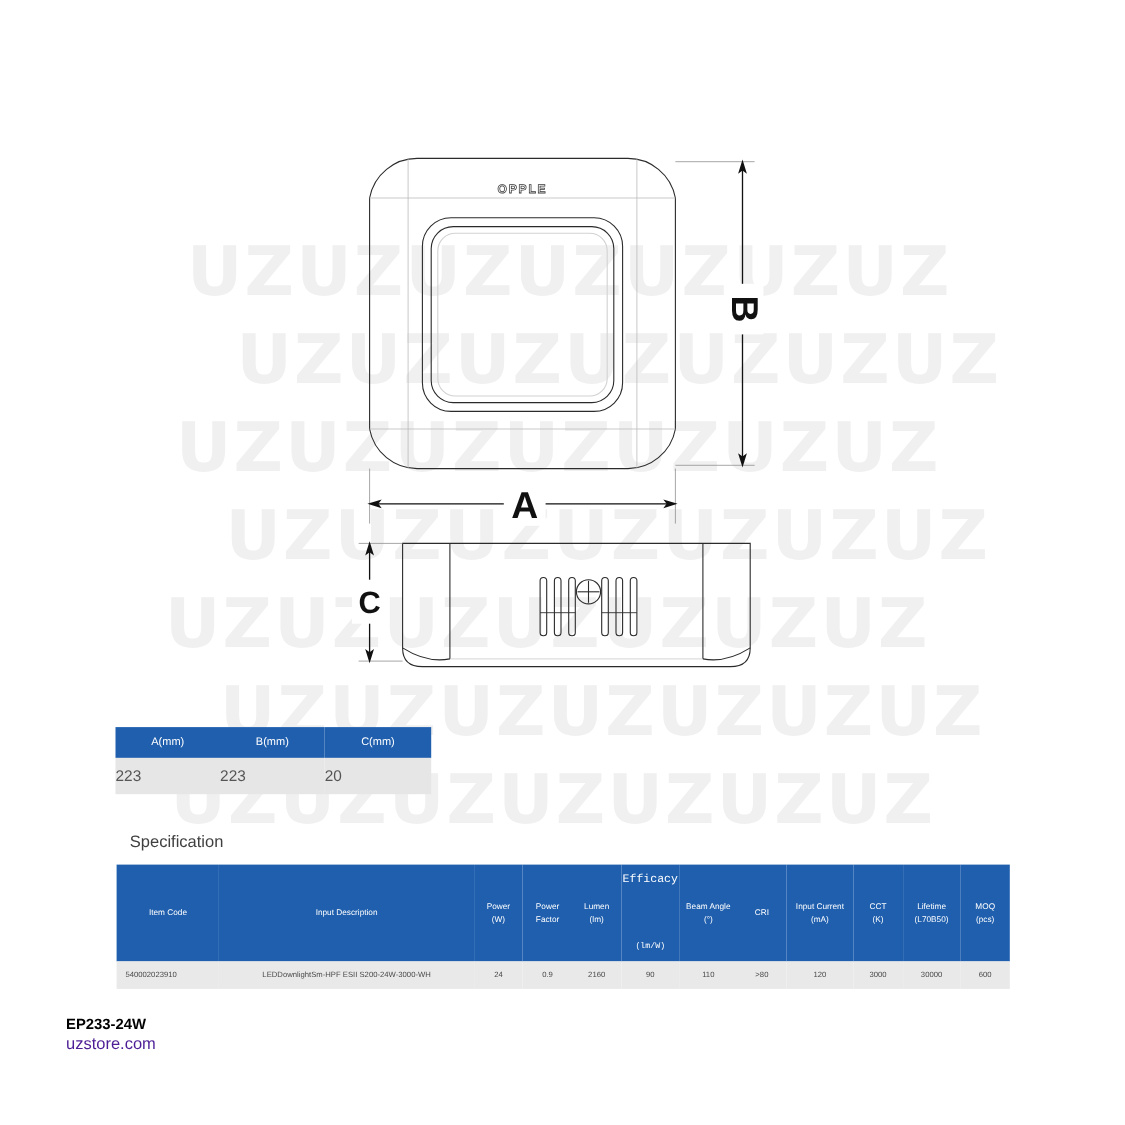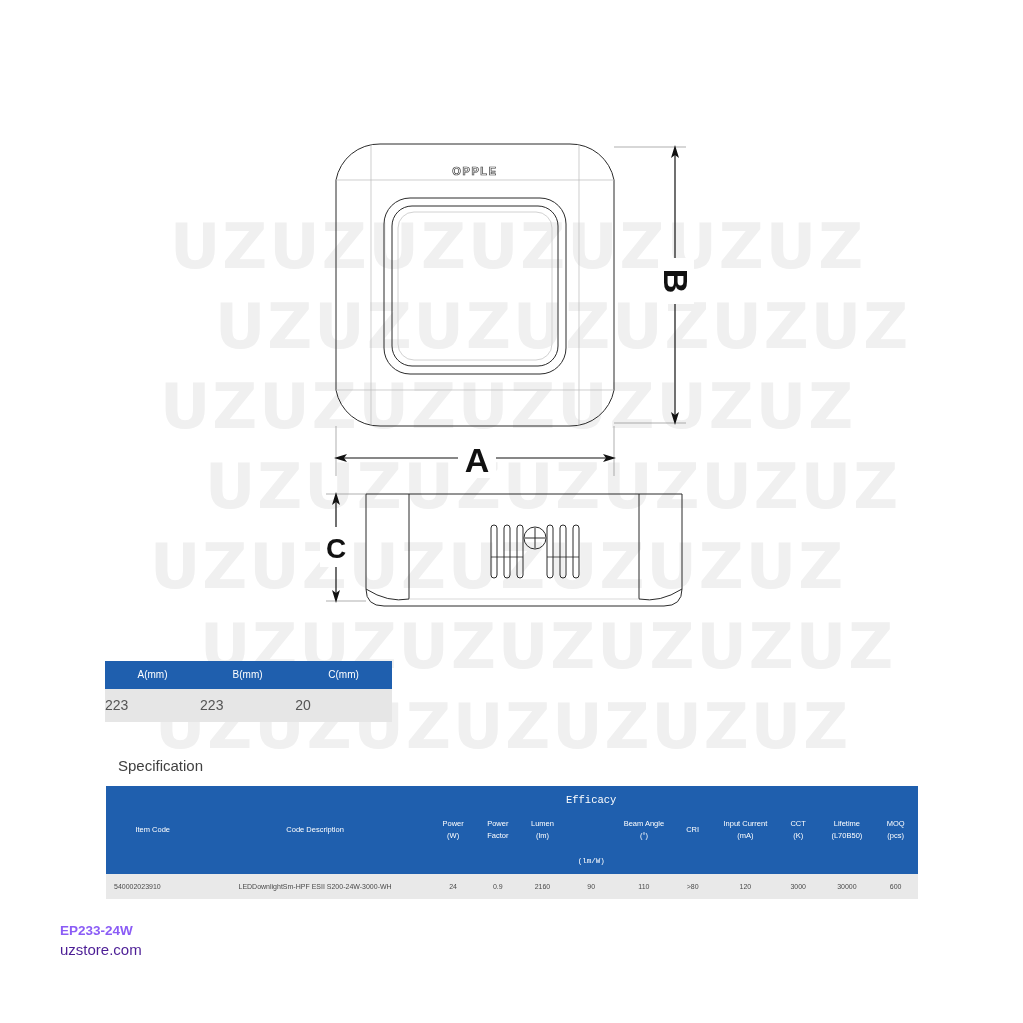--- a/index.html
+++ b/index.html
@@ -112,21 +112,21 @@
   
   #footer {
     position: absolute;
     left: 60px;
     top: 922px;
     z-index: 2;
   }
   #footer .sku {
     font-size: 13.5px;
     font-weight: 700;
-    color: #8b5cf6;
+    color: #000000;
     line-height: 1.35;
   }
   #footer .site {
     font-size: 15px;
     font-weight: 400;
     color: #4c1d95;
     line-height: 1.3;
   }
 </style>
 </head>
@@ -270,21 +270,21 @@
     <col style="width:5.5%">
       <col style="width:6.5%">
       <col style="width:5.5%">
   </colgroup>
   <thead>
     <tr>
       <th>
         <span>Item Code</span>
       </th>
       <th>
-        <span>Code Description</span>
+        <span>Input Description</span>
       </th>
       <th>
         <span>Power</span>
         <span class="unit">(W)</span>
       </th>
       <th>
         <span>Power</span>
         <span class="unit">Factor</span>
       </th>
       <th>

